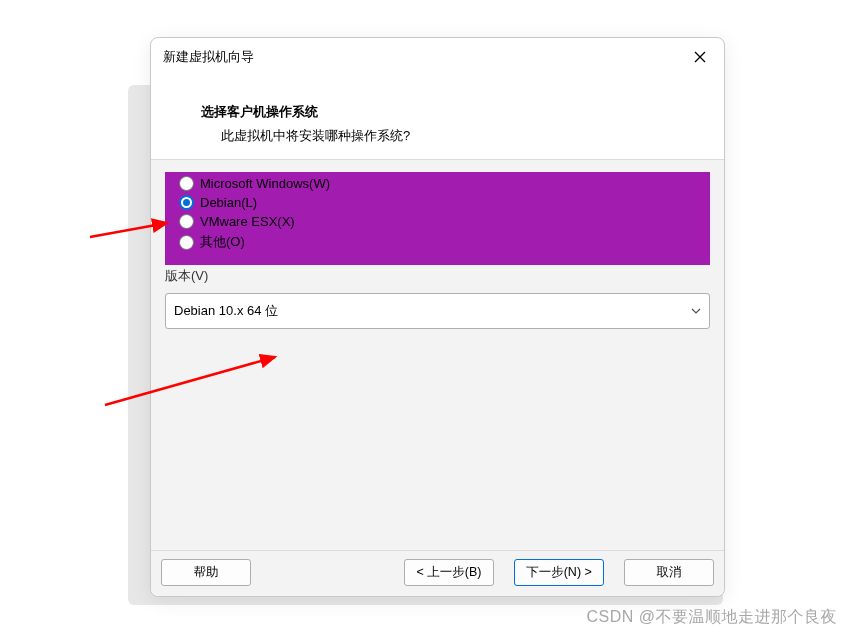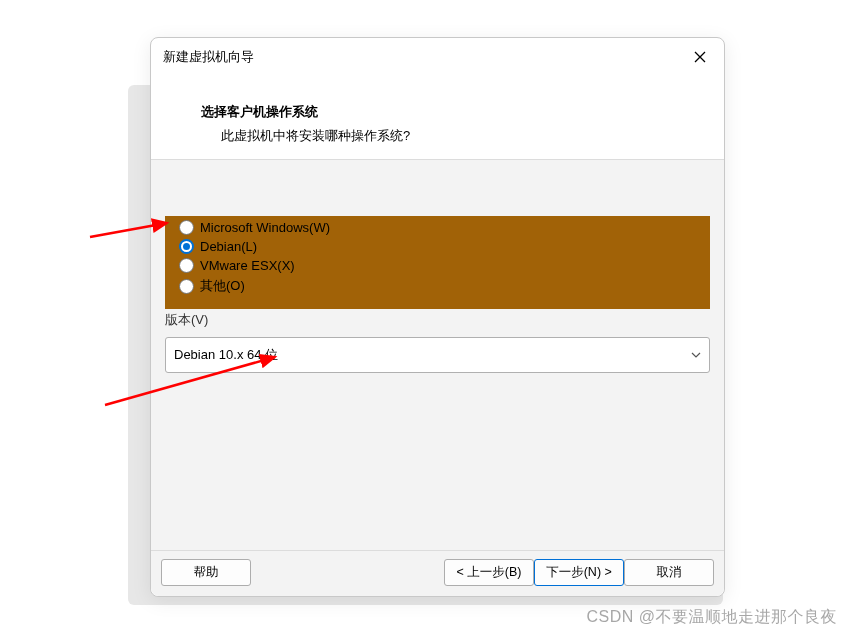--- a/index.html
+++ b/index.html
@@ -61,23 +61,22 @@
       padding: 12px 14px;
       border-bottom: 1px solid #dcdcdc;
       position: relative;
     }
     .section-label {
       font-size: 13px;
       color: #333;
       margin-bottom: 6px;
     }
     .radio-group {
-      background: #a16207;
+      background: #a21caf;
       padding: 2px 0 12px 14px;
-      margin-top: 44px;
     }
     .radio-row {
       display: flex;
       align-items: center;
       gap: 6px;
       padding: 2px 0;
       cursor: pointer;
     }
     .radio-circle {
       width: 15px; height: 15px;
@@ -109,21 +108,21 @@
       justify-content: space-between;
       padding: 0 8px;
       cursor: pointer;
     }
     .select-text { font-size: 13px; color: #000; }
     .select-chevron svg { width: 10px; height: 10px; }
     .footer {
       display: flex;
       align-items: center;
       padding: 8px 10px 10px 10px;
-      gap: 0;
+      gap: 20px;
       background: #f3f3f3;
       border-bottom-left-radius: 8px;
       border-bottom-right-radius: 8px;
     }
     .footer-spacer { flex: 1; }
     .btn {
       min-width: 90px;
       height: 27px;
       border: 1px solid #adadad;
       background: #fdfdfd;

